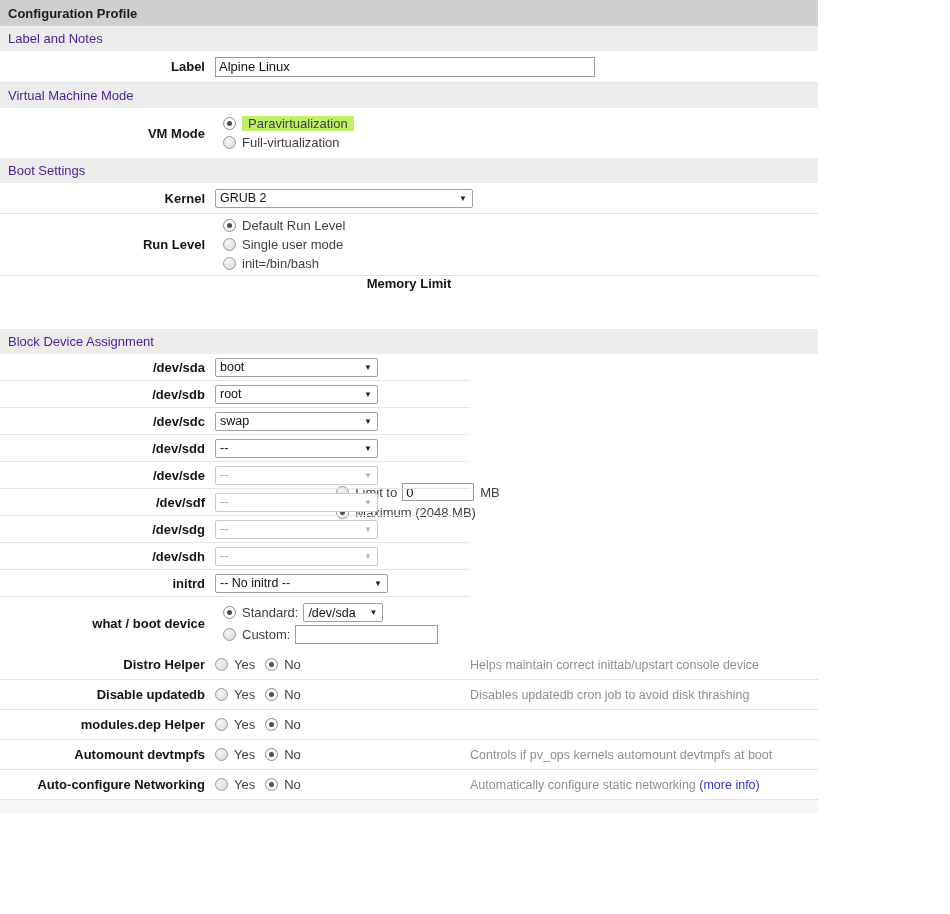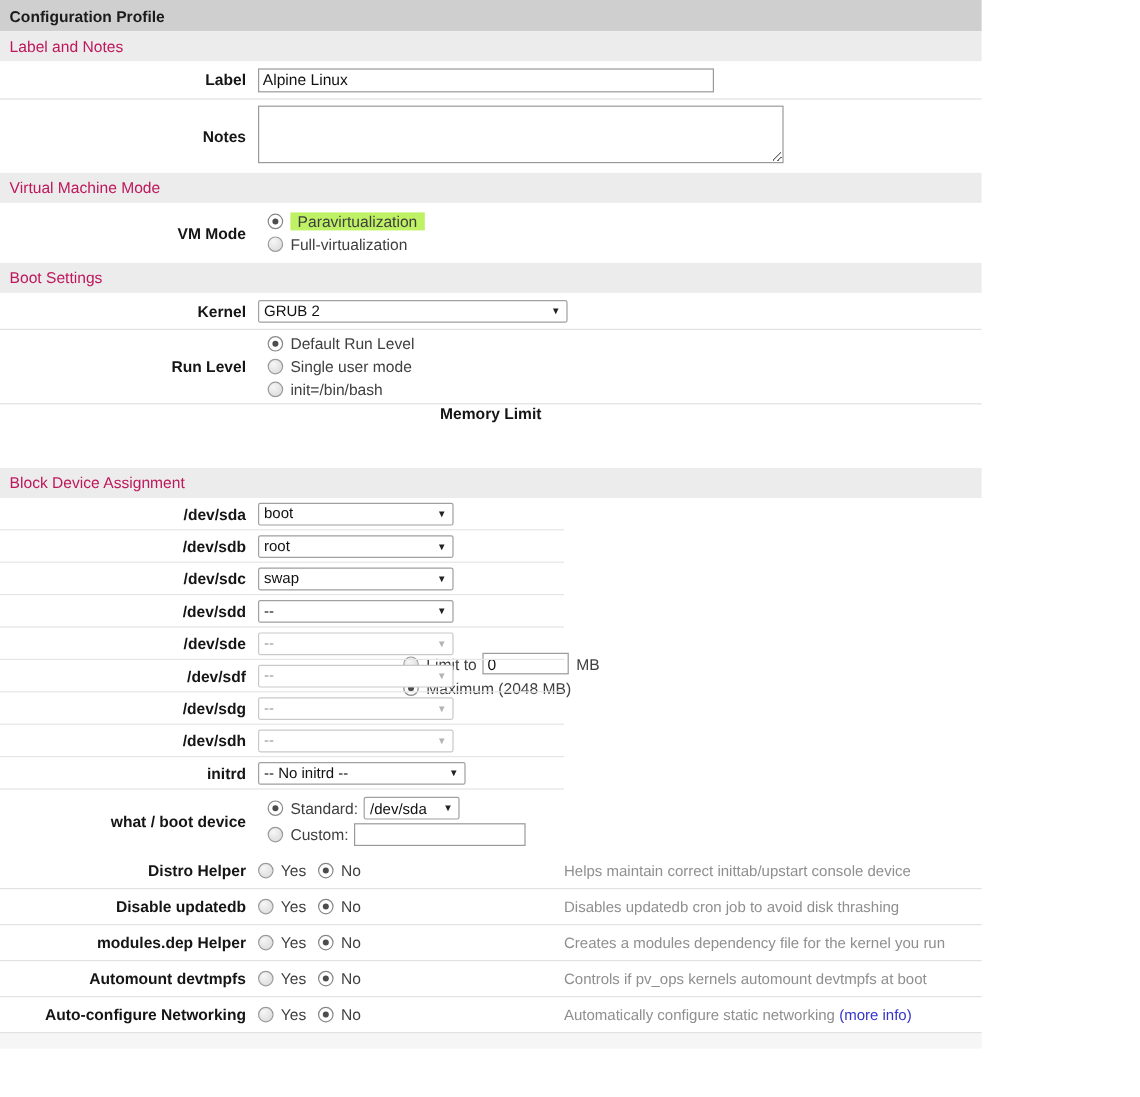--- a/index.html
+++ b/index.html
@@ -18,21 +18,21 @@
     display: flex; align-items: center;
     padding: 0 8px;
     font-weight: bold;
     color: #1b1b1b;
   }
   .section-bar {
     height: 25px;
     background: #ececec;
     display: flex; align-items: center;
     padding: 0 8px;
-    color: #be185d;
+    color: #4c1d95;
   }
 
   .row { display: flex; align-items: center; position: relative; }
   .bb { border-bottom: 1px solid #e2e2e2; }
 
   .lbl {
     flex: 0 0 205px;
     text-align: right;
     font-weight: bold;
     color: #151515;
@@ -145,26 +145,20 @@
 
   <div class="section-bar">Label and Notes</div>
 
   <div class="row h-label bb">
     <div class="lbl">Label</div>
     <div class="fld">
       <input class="text-input label-input" value="Alpine Linux" style="">
     </div>
   </div>
 
-  <div class="row h-notes">
-    <div class="lbl">Notes</div>
-    <div class="fld">
-      <textarea class="notes-textarea" style=""></textarea>
-    </div>
-  </div>
 
   <div class="section-bar">Virtual Machine Mode</div>
 
   <div class="row h-vm">
     <div class="lbl">VM Mode</div>
     <div class="fld indent8">
       <div class="radio-line">
         <span class="radio checked"></span>
         <span class="radio-label hl">Paravirtualization</span>
       </div>
@@ -360,21 +354,20 @@
   </div>
 
   <div class="row h-helper bb">
     <div class="lbl">modules.dep Helper</div>
     <div class="fld radio-line">
       <span class="radio"></span>
       <span class="radio-label">Yes</span>
       <span class="radio inline-gap checked"></span>
       <span class="radio-label">No</span>
     </div>
-    <div class="help">Creates a modules dependency file for the kernel you run</div>
   </div>
 
   <div class="row h-helper bb">
     <div class="lbl">Automount devtmpfs</div>
     <div class="fld radio-line">
       <span class="radio"></span>
       <span class="radio-label">Yes</span>
       <span class="radio inline-gap checked"></span>
       <span class="radio-label">No</span>
     </div>

